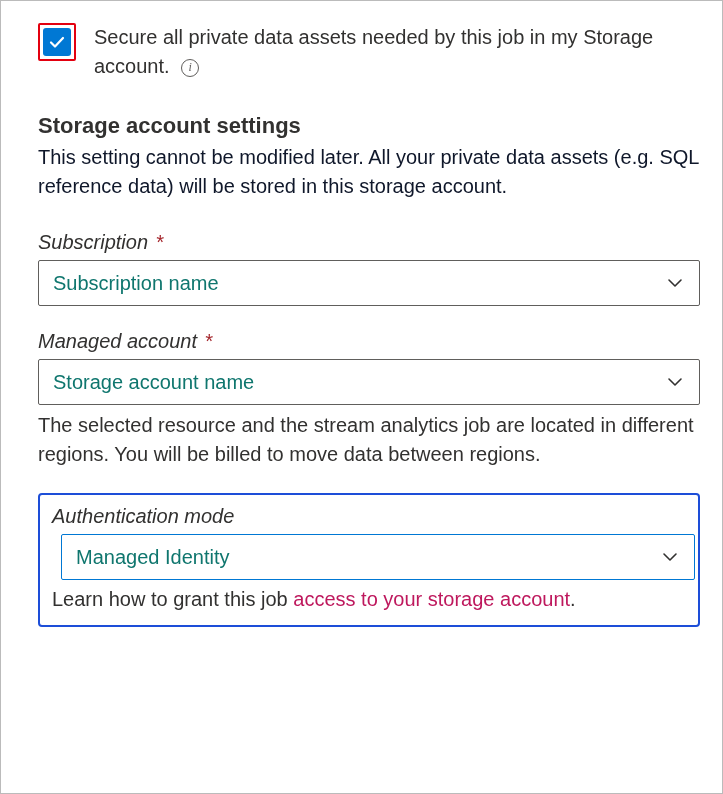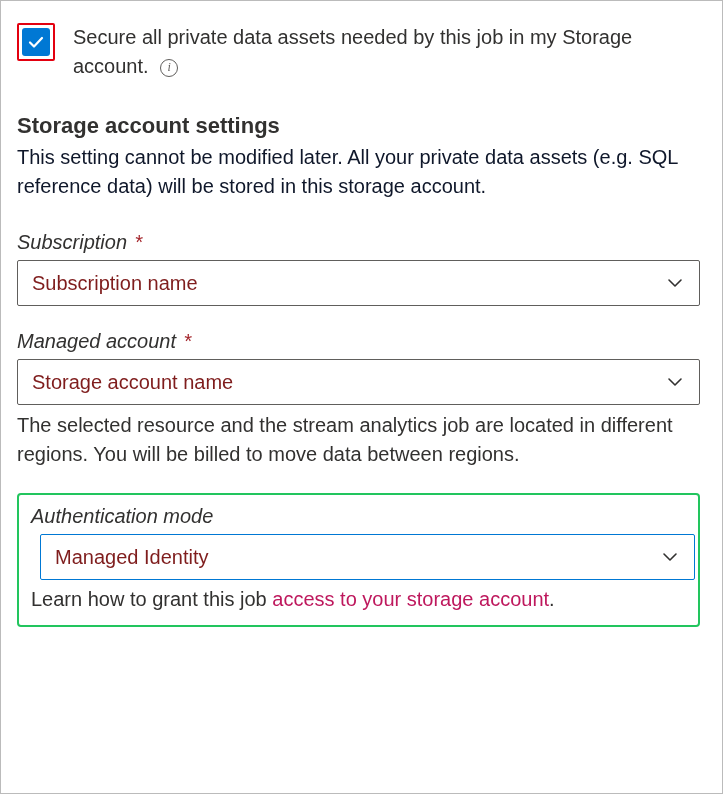--- a/index.html
+++ b/index.html
@@ -8,21 +8,21 @@
     padding: 0;
     font-family: "Segoe UI", -apple-system, sans-serif;
     font-size: 18px;
     color: #323130;
     background: #fff;
   }
   .panel {
     width: 723px;
     height: 794px;
     border: 1px solid #bbb;
-    padding: 22px 22px 22px 16px;
+    padding: 22px 22px 22px 37px;
     position: relative;
   }
   .top-row {
     display: flex;
     align-items: flex-start;
     gap: 18px;
   }
   .checkbox-wrap {
     border: 2px solid #e3000f;
     padding: 3px;
@@ -84,41 +84,41 @@
   .select {
     width: 100%;
     height: 46px;
     border: 1px solid #605e5c;
     border-radius: 2px;
     padding: 0 14px;
     display: flex;
     align-items: center;
     justify-content: space-between;
     font-size: 20px;
-    color: #7f1d1d;
+    color: #0f766e;
     background: #fff;
     cursor: pointer;
     gap: 23px;
   }
   .select-blue {
     border: 1.5px solid #0078d4;
     margin-left: 9px;
   }
   .chevron {
     flex-shrink: 0;
   }
   .helper {
     font-size: 20px;
     line-height: 1.45;
     margin: 6px 0 0 0;
     color: #323130;
   }
   .field-block { margin-bottom: 24px; }
   .auth-block {
-    border: 2px solid #22c55e;
+    border: 2px solid #1d4ed8;
     border-radius: 4px;
     padding: 10px 12px 14px 12px;
     margin-top: 22px;
   }
   .learn-line {
     font-size: 20px;
     margin-top: 8px;
   }
   .learn-link {
     color: #be185d;

